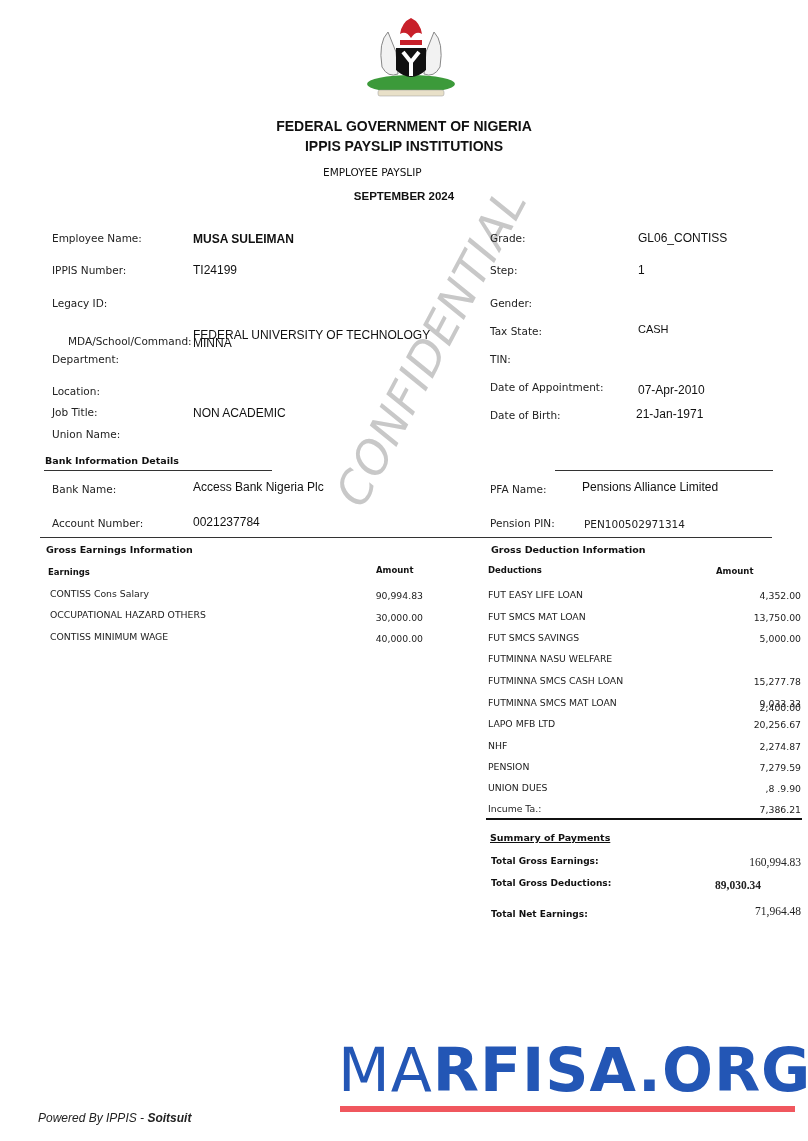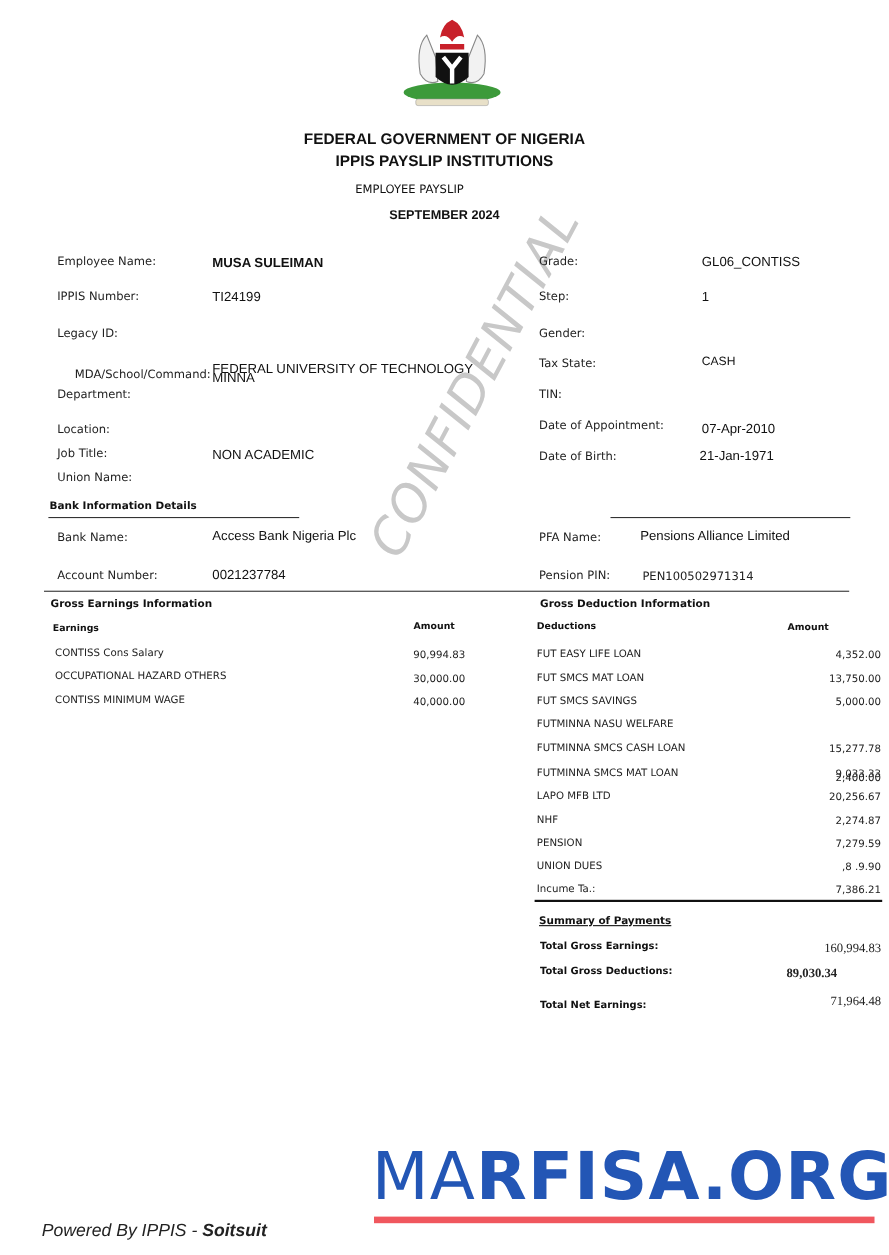--- a/index.html
+++ b/index.html
@@ -21,21 +21,21 @@
   .watermark { position: absolute; left: 255px; top: 320px; font-family: "DejaVu Sans", sans-serif;
                font-size: 46px; color: #c8c8c8; transform: rotate(-62deg); transform-origin: center;
                font-style: italic; letter-spacing: 1px; }
   .sumlbl { font-family: "DejaVu Sans", sans-serif; font-weight: bold; font-size: 9px; }
   .sumval { font-family: "Liberation Serif", serif; font-size: 11.5px; text-align: right; color: #222; }
   .brand { position: absolute; left: 338px; top: 1040px; font-family: "DejaVu Sans", sans-serif;
            font-size: 60px; color: #2356b5; letter-spacing: 1px; line-height: 60px; }
   .brand .b { font-weight: bold; }
   .brand-bar { position: absolute; left: 340px; top: 1106px; width: 455px; height: 6px; background: #f0575e; }
   .footer { position: absolute; left: 38px; top: 1111px; font-family: "Liberation Sans", sans-serif;
-            font-size: 16px; font-style: italic; color: #222; }
+            font-size: 12px; font-style: italic; color: #222; }
 </style>
 </head>
 <body>
 
 <svg class="crest" viewBox="0 0 126 88">
   <ellipse cx="63" cy="72" rx="44" ry="9" fill="#3c9a3a"></ellipse>
   <rect x="30" y="78" width="66" height="6" rx="2" fill="#e8e0c8" stroke="#999" stroke-width="0.5"></rect>
   <path d="M40 20 Q30 30 34 55 Q40 66 50 62 L48 40 Z" fill="#f2f2f2" stroke="#888" stroke-width="1"></path>
   <path d="M86 20 Q96 30 92 55 Q86 66 76 62 L78 40 Z" fill="#f2f2f2" stroke="#888" stroke-width="1"></path>
   <path d="M48 36 L78 36 L78 58 Q63 72 48 58 Z" fill="#111"></path>

